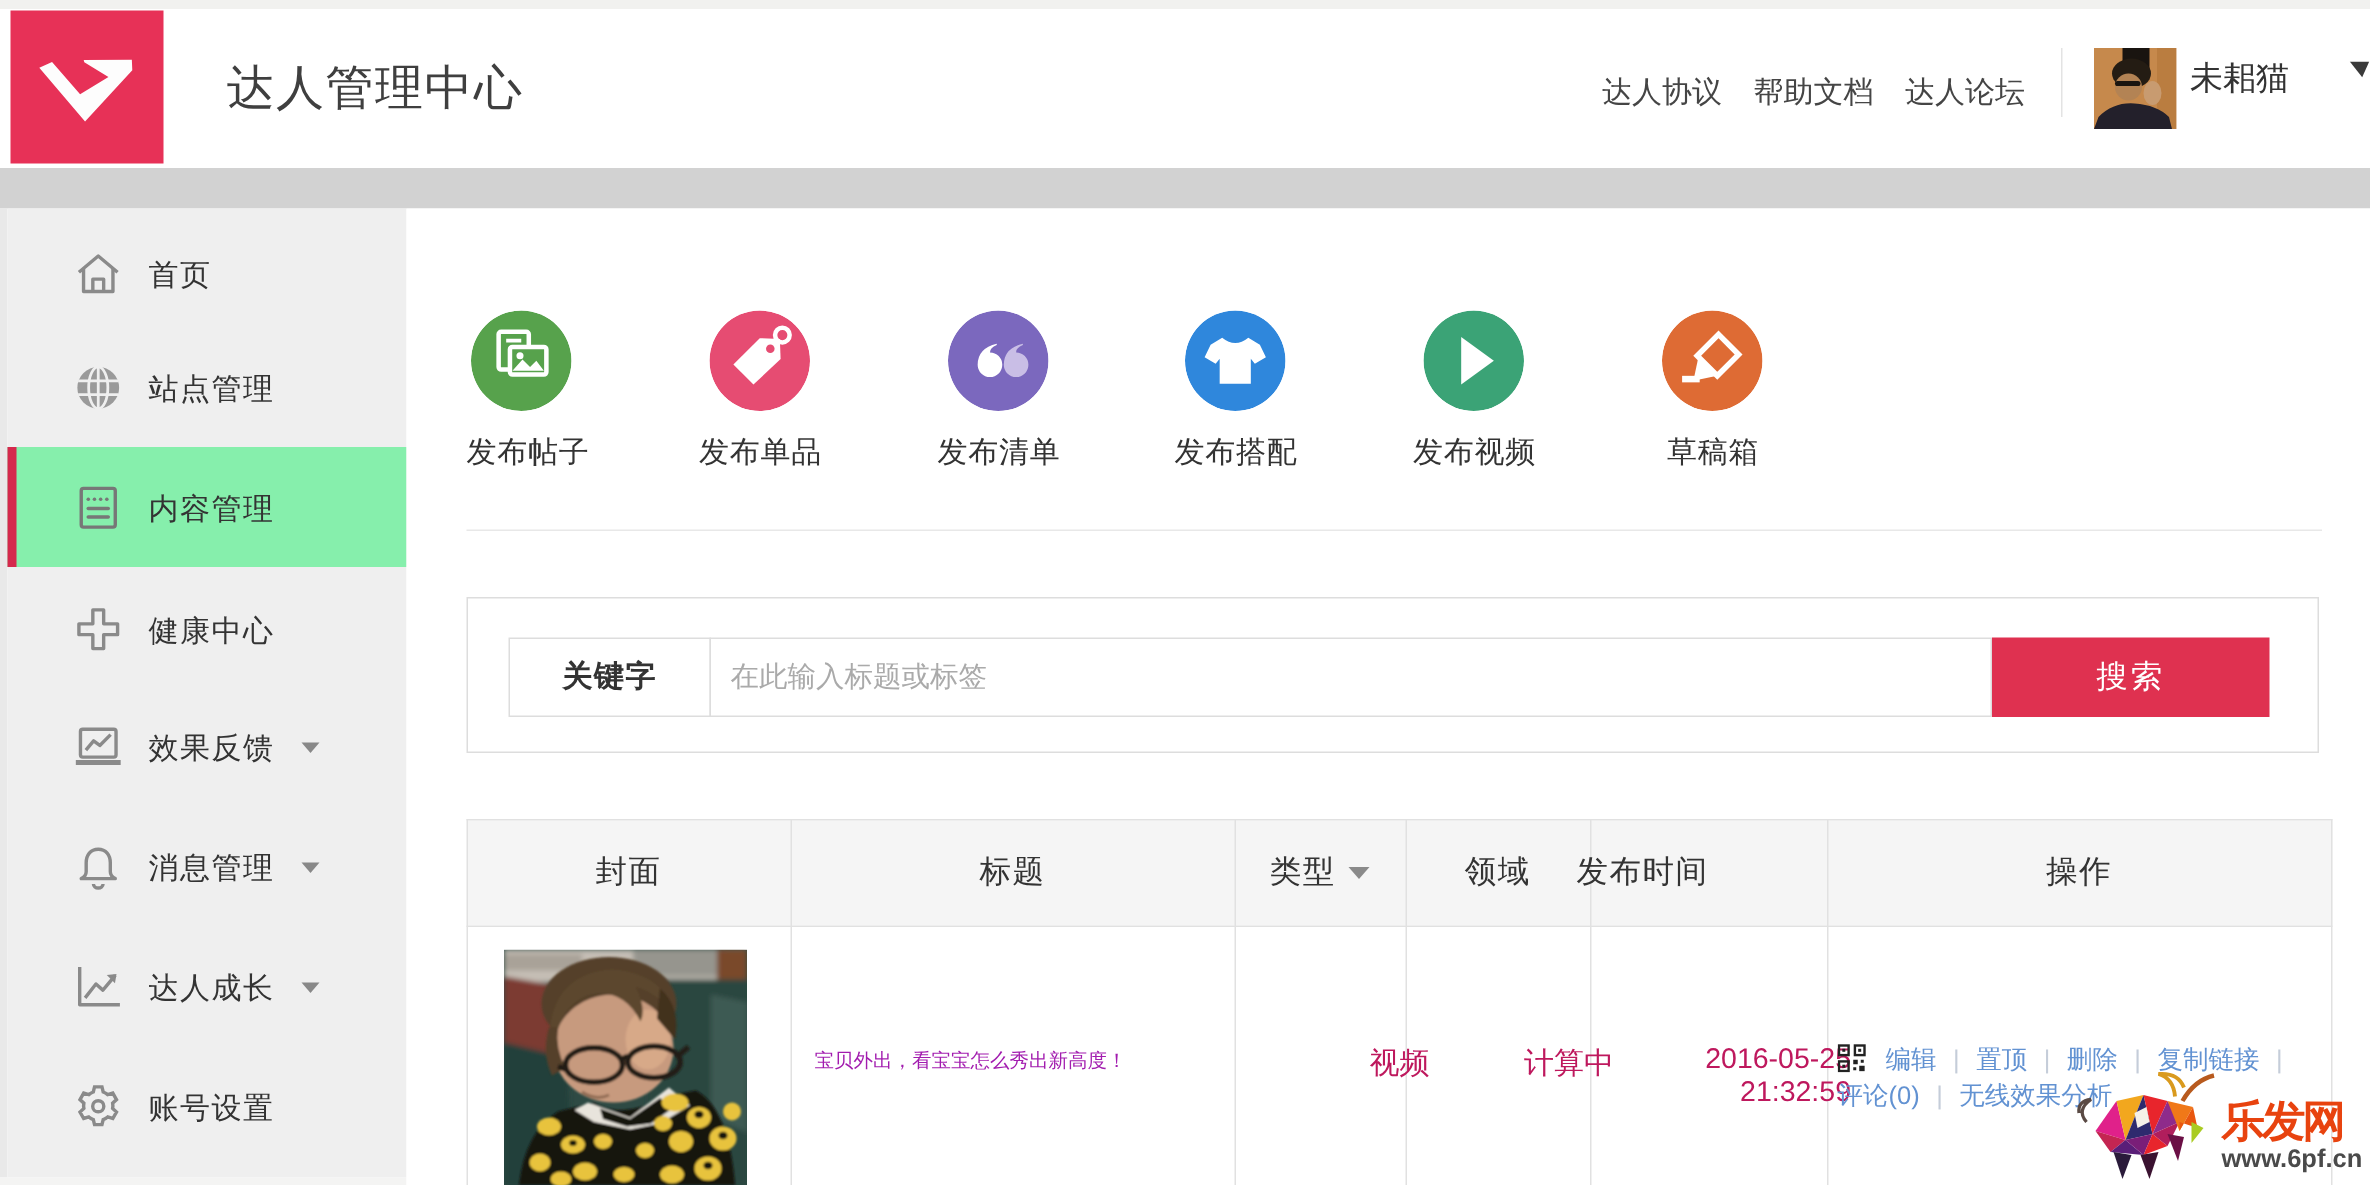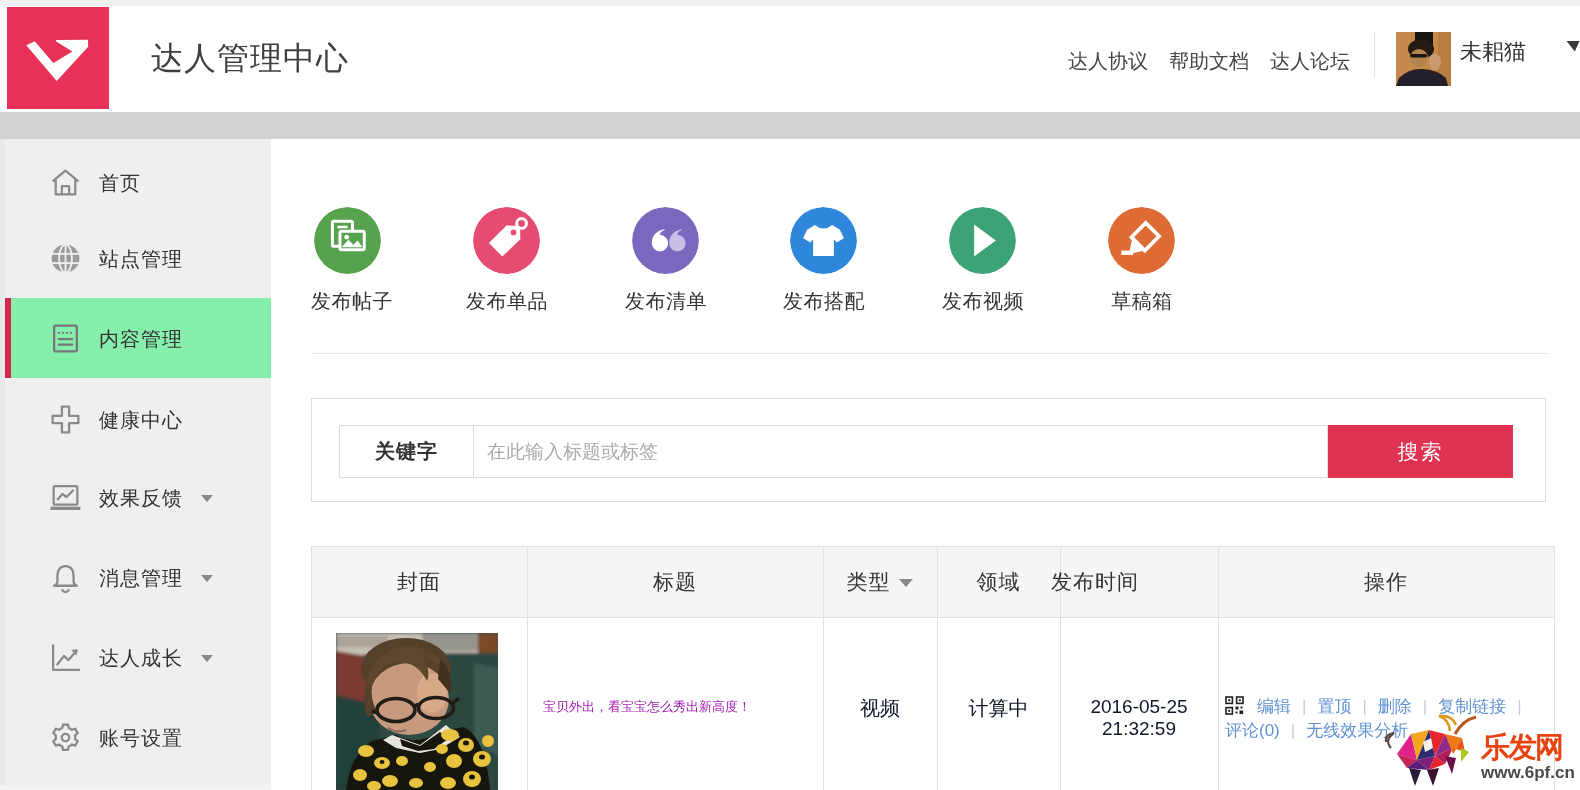--- a/index.html
+++ b/index.html
@@ -36,21 +36,21 @@
   font-size:20px; font-weight:bold; color:#333; text-align:center; line-height:51px; letter-spacing:1px; }
 .sinput { left:473px; top:425px; width:855px; height:53px; border:1px solid #DDDDDD;
   font-size:19px; color:#AAAAAA; line-height:51px; padding-left:13px; }
 .sbtn { left:1328px; top:425px; width:185px; height:53px; background:#DF3150;
   font-size:21px; color:#fff; text-align:center; line-height:53px; letter-spacing:2px; }
 .tbl-line-h { background:#E1E1E1; height:1px; }
 .tbl-line-v { background:#E1E1E1; width:1px; }
 .thead { left:312px; top:547px; width:1243px; height:70px; background:#F5F5F5; }
 .th { position:absolute; top:547px; height:70px; line-height:70px; text-align:center;
   font-size:21px; color:#333; letter-spacing:1px; }
-.cell { position:absolute; text-align:center; font-size:19px; color:#0f172a; }
+.cell { position:absolute; text-align:right; font-size:19px; color:#be185d;margin-left:16px; }
 .oplink { color:#6292D2; }
 .opsep { color:#C5CDD9; padding:0 11px; }
 </style>
 </head>
 <body>
 <div id="page">
   <div class="abs topstrip"></div>
   <div class="abs header"></div>
   <div class="abs logo">
     <svg width="102" height="102" viewBox="0 0 102 102">

